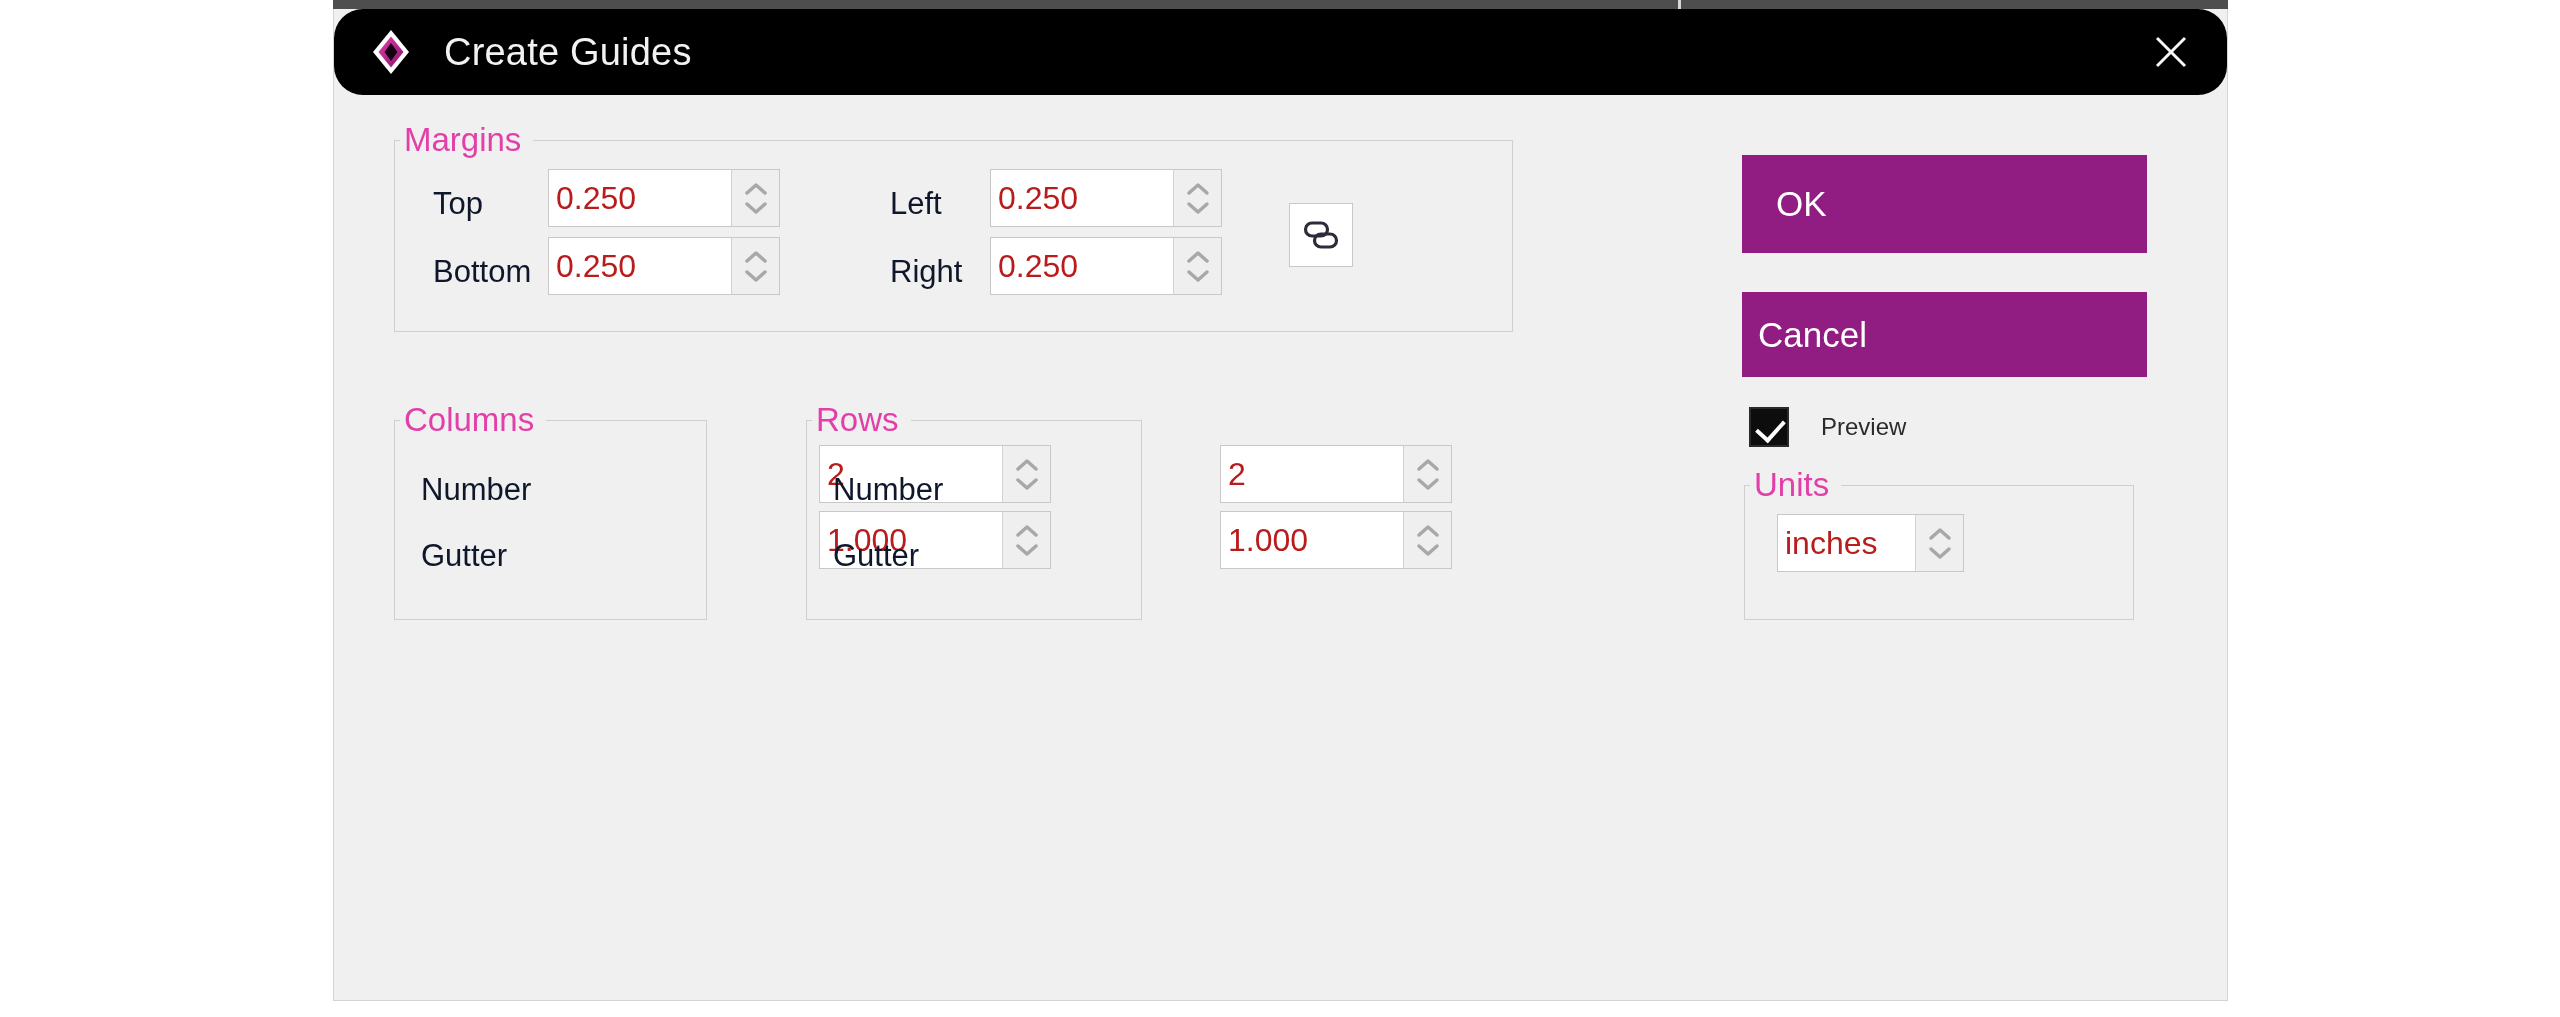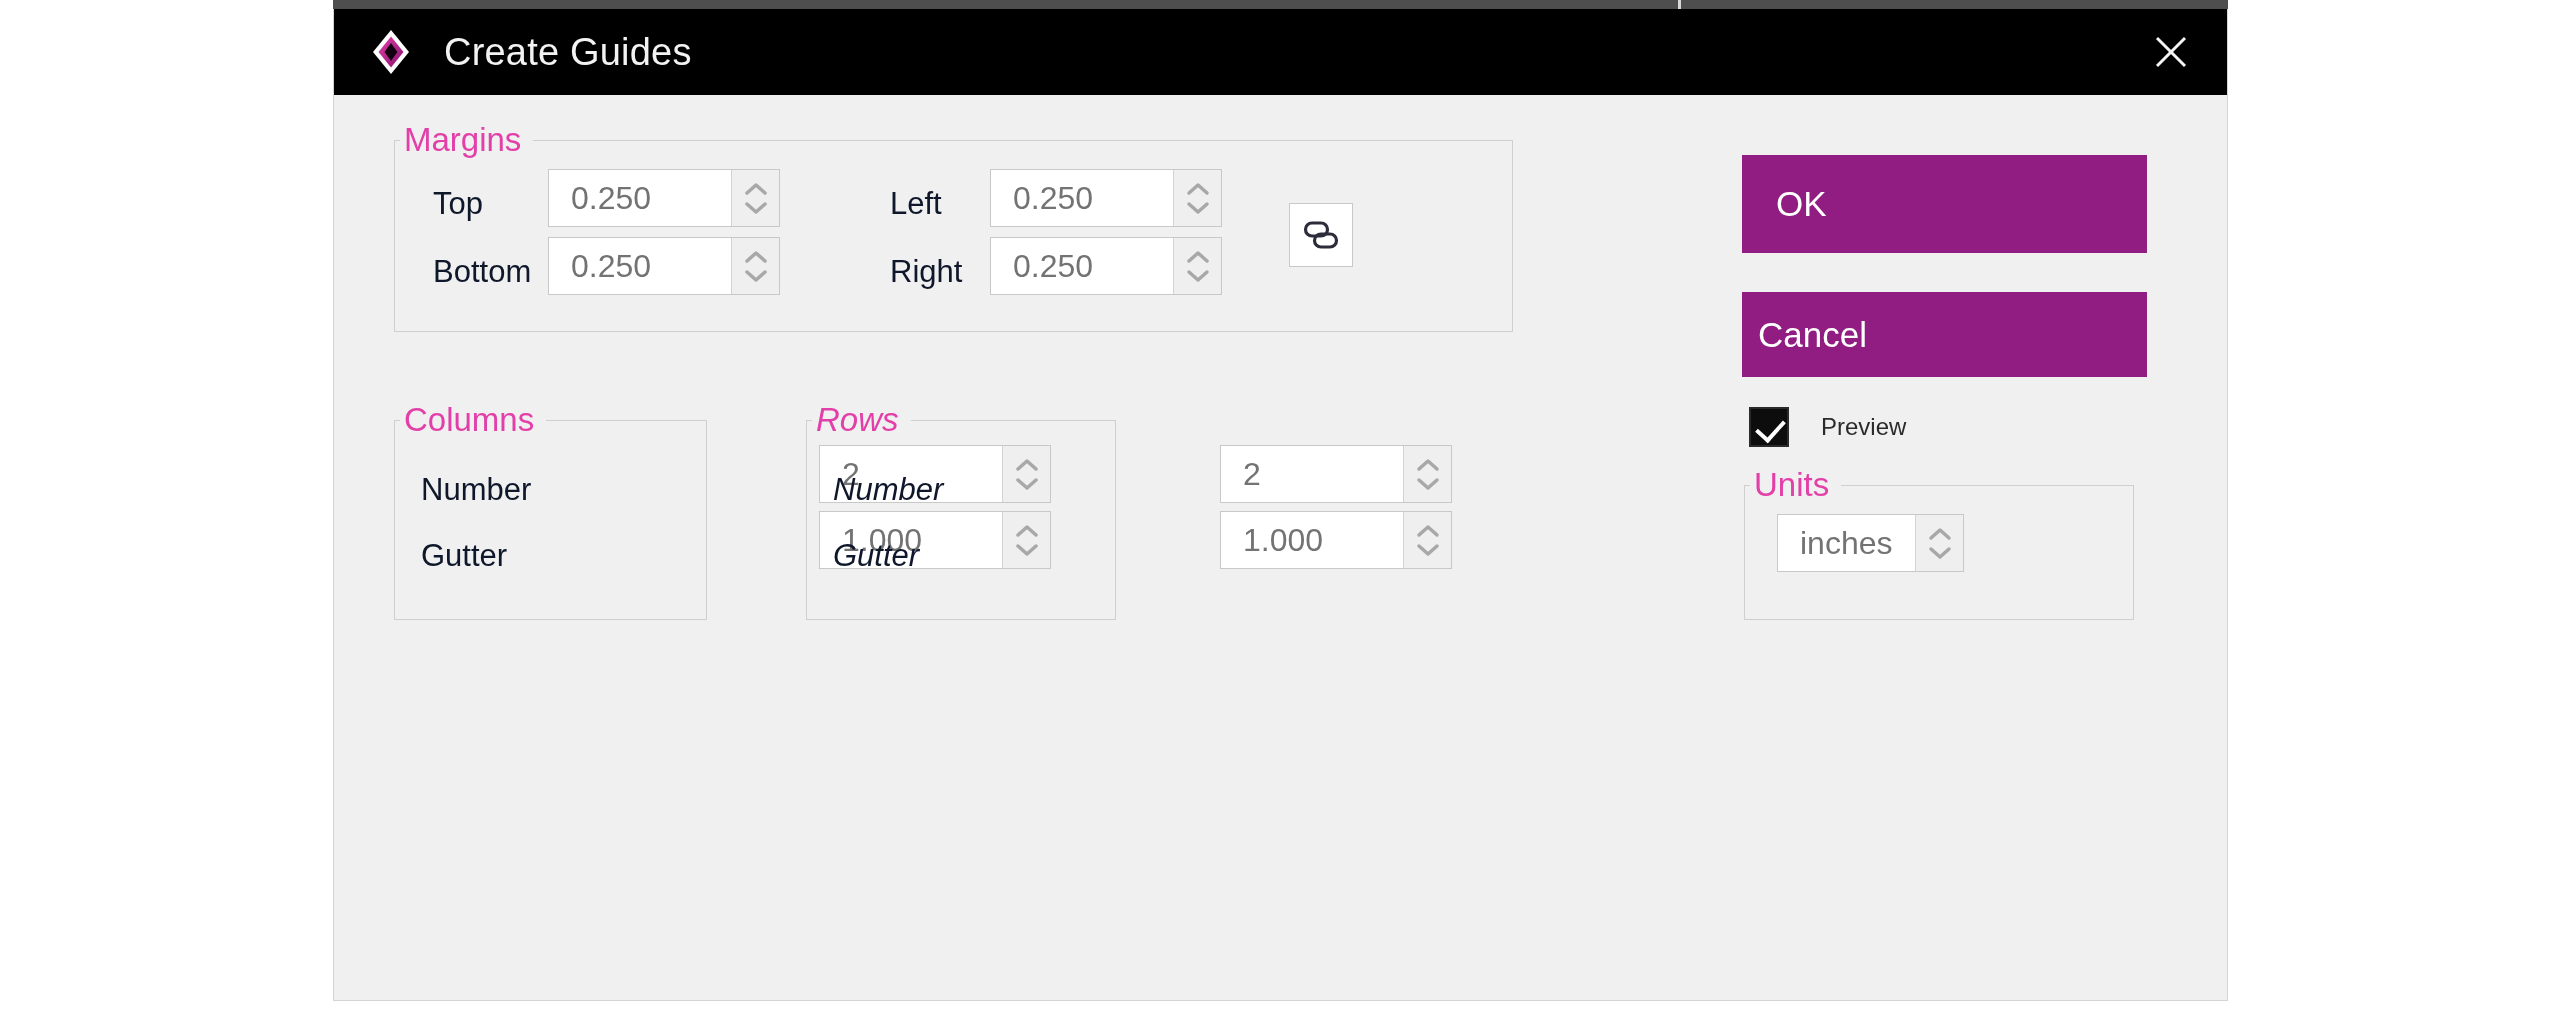--- a/index.html
+++ b/index.html
@@ -42,20 +42,21 @@
     box-shadow: 0 0 0 0 transparent;
   }
 
   
   .titlebar {
     position: relative;
     height: 86px;
     background: #000000;
     display: flex;
     align-items: center;
+    border-radius: 29px;
   }
   .app-icon {
     width: 46px; height: 46px;
     margin-left: 34px;
     flex: 0 0 auto;
   }
   .title-text {
     margin-left: 30px;
     color: #f2f2f2;
     font-size: 38px;
@@ -122,22 +123,22 @@
     border: 1px solid #c8c8c8;
     background: #ffffff;
   }
   .spin input {
     flex: 1 1 auto;
     border: none;
     outline: none;
     background: #ffffff;
     font-family: "Liberation Sans", sans-serif;
     font-size: 32px;
-    color: #737373;
-    padding-left: 22px;
+    color: #b91c1c;
+    padding-left: 7px;
     height: 100%;
     width: 100%;
   }
   .spin-buttons {
     flex: 0 0 auto;
     width: 48px;
     background: #efefef;
     border-left: 1px solid #d3d3d3;
     display: flex;
     flex-direction: column;
@@ -332,21 +333,21 @@
         <span class="spin-buttons">
           <svg class="chev" width="26" height="14" viewBox="0 0 26 14">
               <polyline points="4,11 13,3 22,11" fill="none" stroke="#a8a8a8" stroke-width="3.5" stroke-linecap="round" stroke-linejoin="round"></polyline>
             </svg>
           <svg class="chev" width="26" height="14" viewBox="0 0 26 14">
               <polyline points="4,3 13,11 22,3" fill="none" stroke="#a8a8a8" stroke-width="3.5" stroke-linecap="round" stroke-linejoin="round"></polyline>
             </svg>
         </span>
       </div>
 
-      <div class="group" style="left:472px; top:305px; width:310px; height:220px;font-style:italic;">
+      <div class="group" style="left:472px; top:305px; width:336px; height:220px;">
         <span class="group-legend">Rows</span>
         <div class="group-frame">
           <div class="group-inner">
             <span class="field-label" style="left:26px; top:53px;">Number</span>
             <span class="field-label" style="left:26px; top:119px;">Gutter</span>
           </div>
         </div>
       </div>
       <div class="spin" style="position:absolute; left:886px; top:350px; width:232px;">
         <input type="text" value="2" style="">

